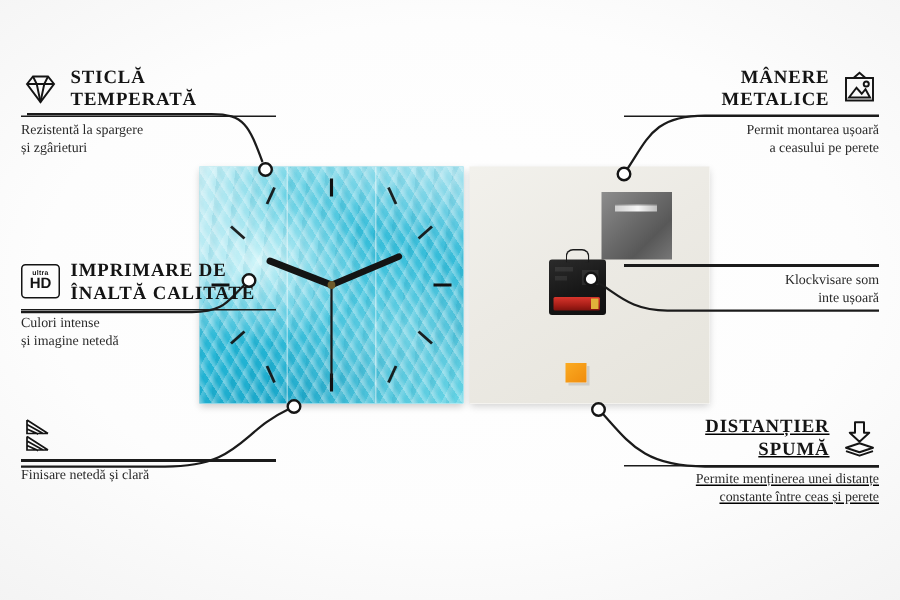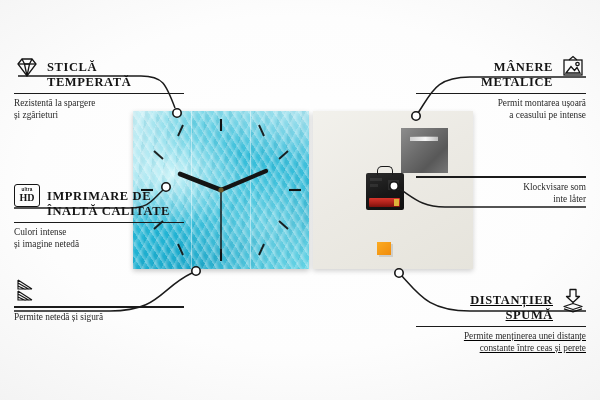--- a/index.html
+++ b/index.html
@@ -120,21 +120,20 @@
   }
   .feature.right .head { flex-direction: row-reverse; }
   .feature .titles {
     font-family: "Liberation Serif", serif;
     font-weight: bold;
     font-size: 12.5px;
     letter-spacing: .6px;
     line-height: 1.18;
     color: #141414;
     text-transform: uppercase;
-    margin-top: 16px;
   }
   .feature.right .titles { text-align: right; }
   .rule {
     height: 1.5px;
     background: #1b1b1b;
     margin-top: 3px;
   }
   .feature .desc {
     font-family: "Liberation Serif", serif;
     font-size: 9.3px;
@@ -152,21 +151,21 @@
     border-radius: 3px;
     display: flex; flex-direction: column;
     align-items: center; justify-content: center;
     line-height: 1;
   }
   .hd-badge .ultra {
     font-family: "Liberation Sans", sans-serif;
     font-size: 4.6px; font-weight: bold; letter-spacing: .2px; color: #141414;
   }
   .hd-badge .hd {
-    font-family: Liberation Serif, serif;
+    font-family: Liberation Sans, sans-serif;
     font-size: 10px; font-weight: bold; color: #141414; margin-top: .5px;
   }
 
   
   #feat-glass   { left: 14px;  top: 44px; }
   #feat-print   { left: 14px;  top: 173px; }
   #feat-edges   { left: 14px;  top: 277px; }
   #feat-hooks   { left: 416px; top: 44px;  width: 170px; }
   #feat-mech    { left: 416px; top: 173px; width: 170px; }
   #feat-spacer  { left: 416px; top: 277px; width: 170px; text-decoration: underline; }
@@ -291,21 +290,21 @@
     <div class="head">
       <span class="icon">
         <svg viewBox="0 0 26 26" width="26" height="26" stroke="#141414" stroke-width="1.15" fill="none">
           <path d="M4 3 L18 12 M4 6 L15 12.2 M4 9 L11.5 12.4 M4 3 L4 12 L18 12"></path>
           <path d="M4 14 L18 23 M4 17 L15 23.2 M4 20 L11.5 23.4 M4 14 L4 23 L18 23"></path>
         </svg>
       </span>
     </div>
     <div class="rule"></div>
     <div class="desc">
-      <span>Permite netedă și sigură</span>
+      <span>Finisare netedă și clară</span>
     </div>
   </div>
 
   <div class="feature right" id="feat-hooks">
     <div class="head">
       <span class="icon">
         <svg viewBox="0 0 26 26" width="26" height="26" stroke="#141414" stroke-width="1.3" fill="none">
           <path d="M9 6 L13 2.5 L17 6"></path>
           <rect x="4" y="6" width="18" height="15"></rect>
           <path d="M6 19 L11 12.5 L14.5 16.5 L17 13.5 L20 19 Z"></path>
@@ -313,29 +312,29 @@
         </svg>
       </span>
       <span class="titles">
         <span>MÂNERE</span><br>
         <span>METALICE</span>
       </span>
     </div>
     <div class="rule"></div>
     <div class="desc">
       <span>Permit montarea ușoară</span><br>
-      <span>a ceasului pe intense</span>
+      <span>a ceasului pe perete</span>
     </div>
   </div>
 
   <div class="feature right" id="feat-mech">
     <div class="rule"></div>
     <div class="desc">
       <span>Klockvisare som</span><br>
-      <span>inte låter</span>
+      <span>inte ușoară</span>
     </div>
   </div>
 
   <div class="feature right" id="feat-spacer">
     <div class="head">
       <span class="icon">
         <svg viewBox="0 0 26 26" width="26" height="26" stroke="#141414" stroke-width="1.3" fill="none" stroke-linejoin="round">
           <path d="M10 2.5 h6 v7 h3.5 L13 15.5 L6.5 9.5 H10 Z"></path>
           <path d="M13 16.5 L22 19.5 L13 22.5 L4 19.5 Z"></path>
           <path d="M4 21.8 L13 24.8 L22 21.8"></path>

